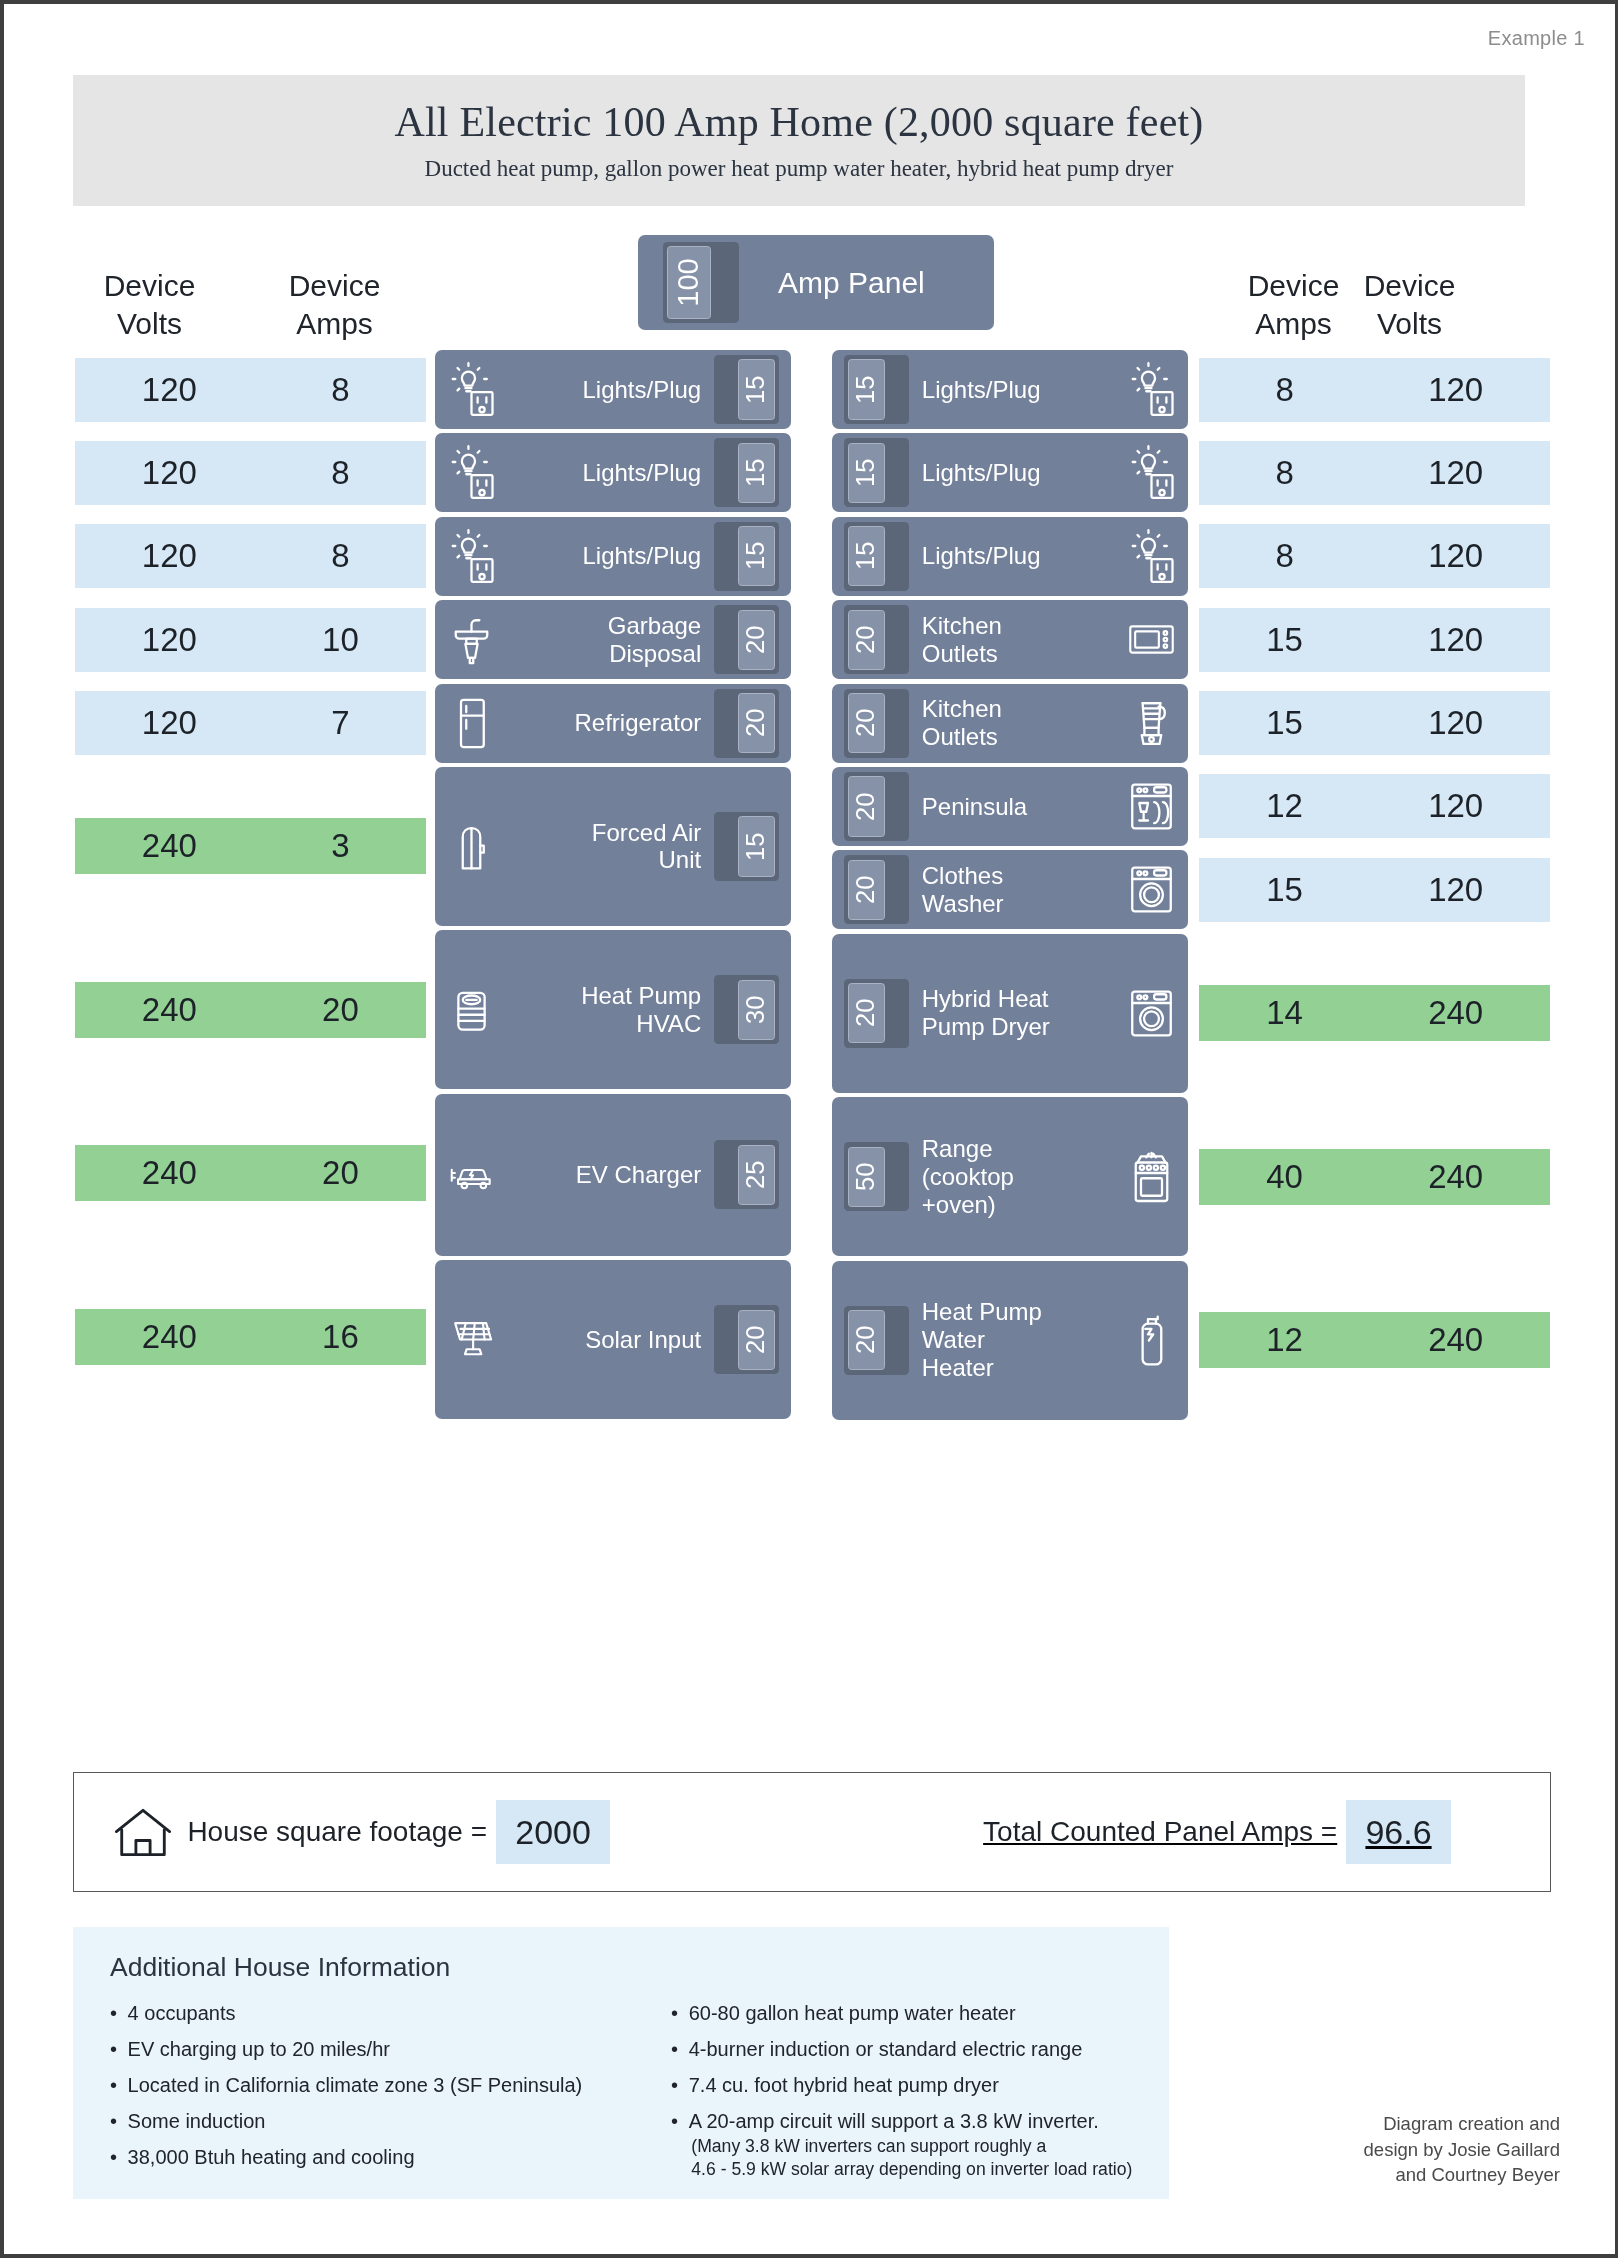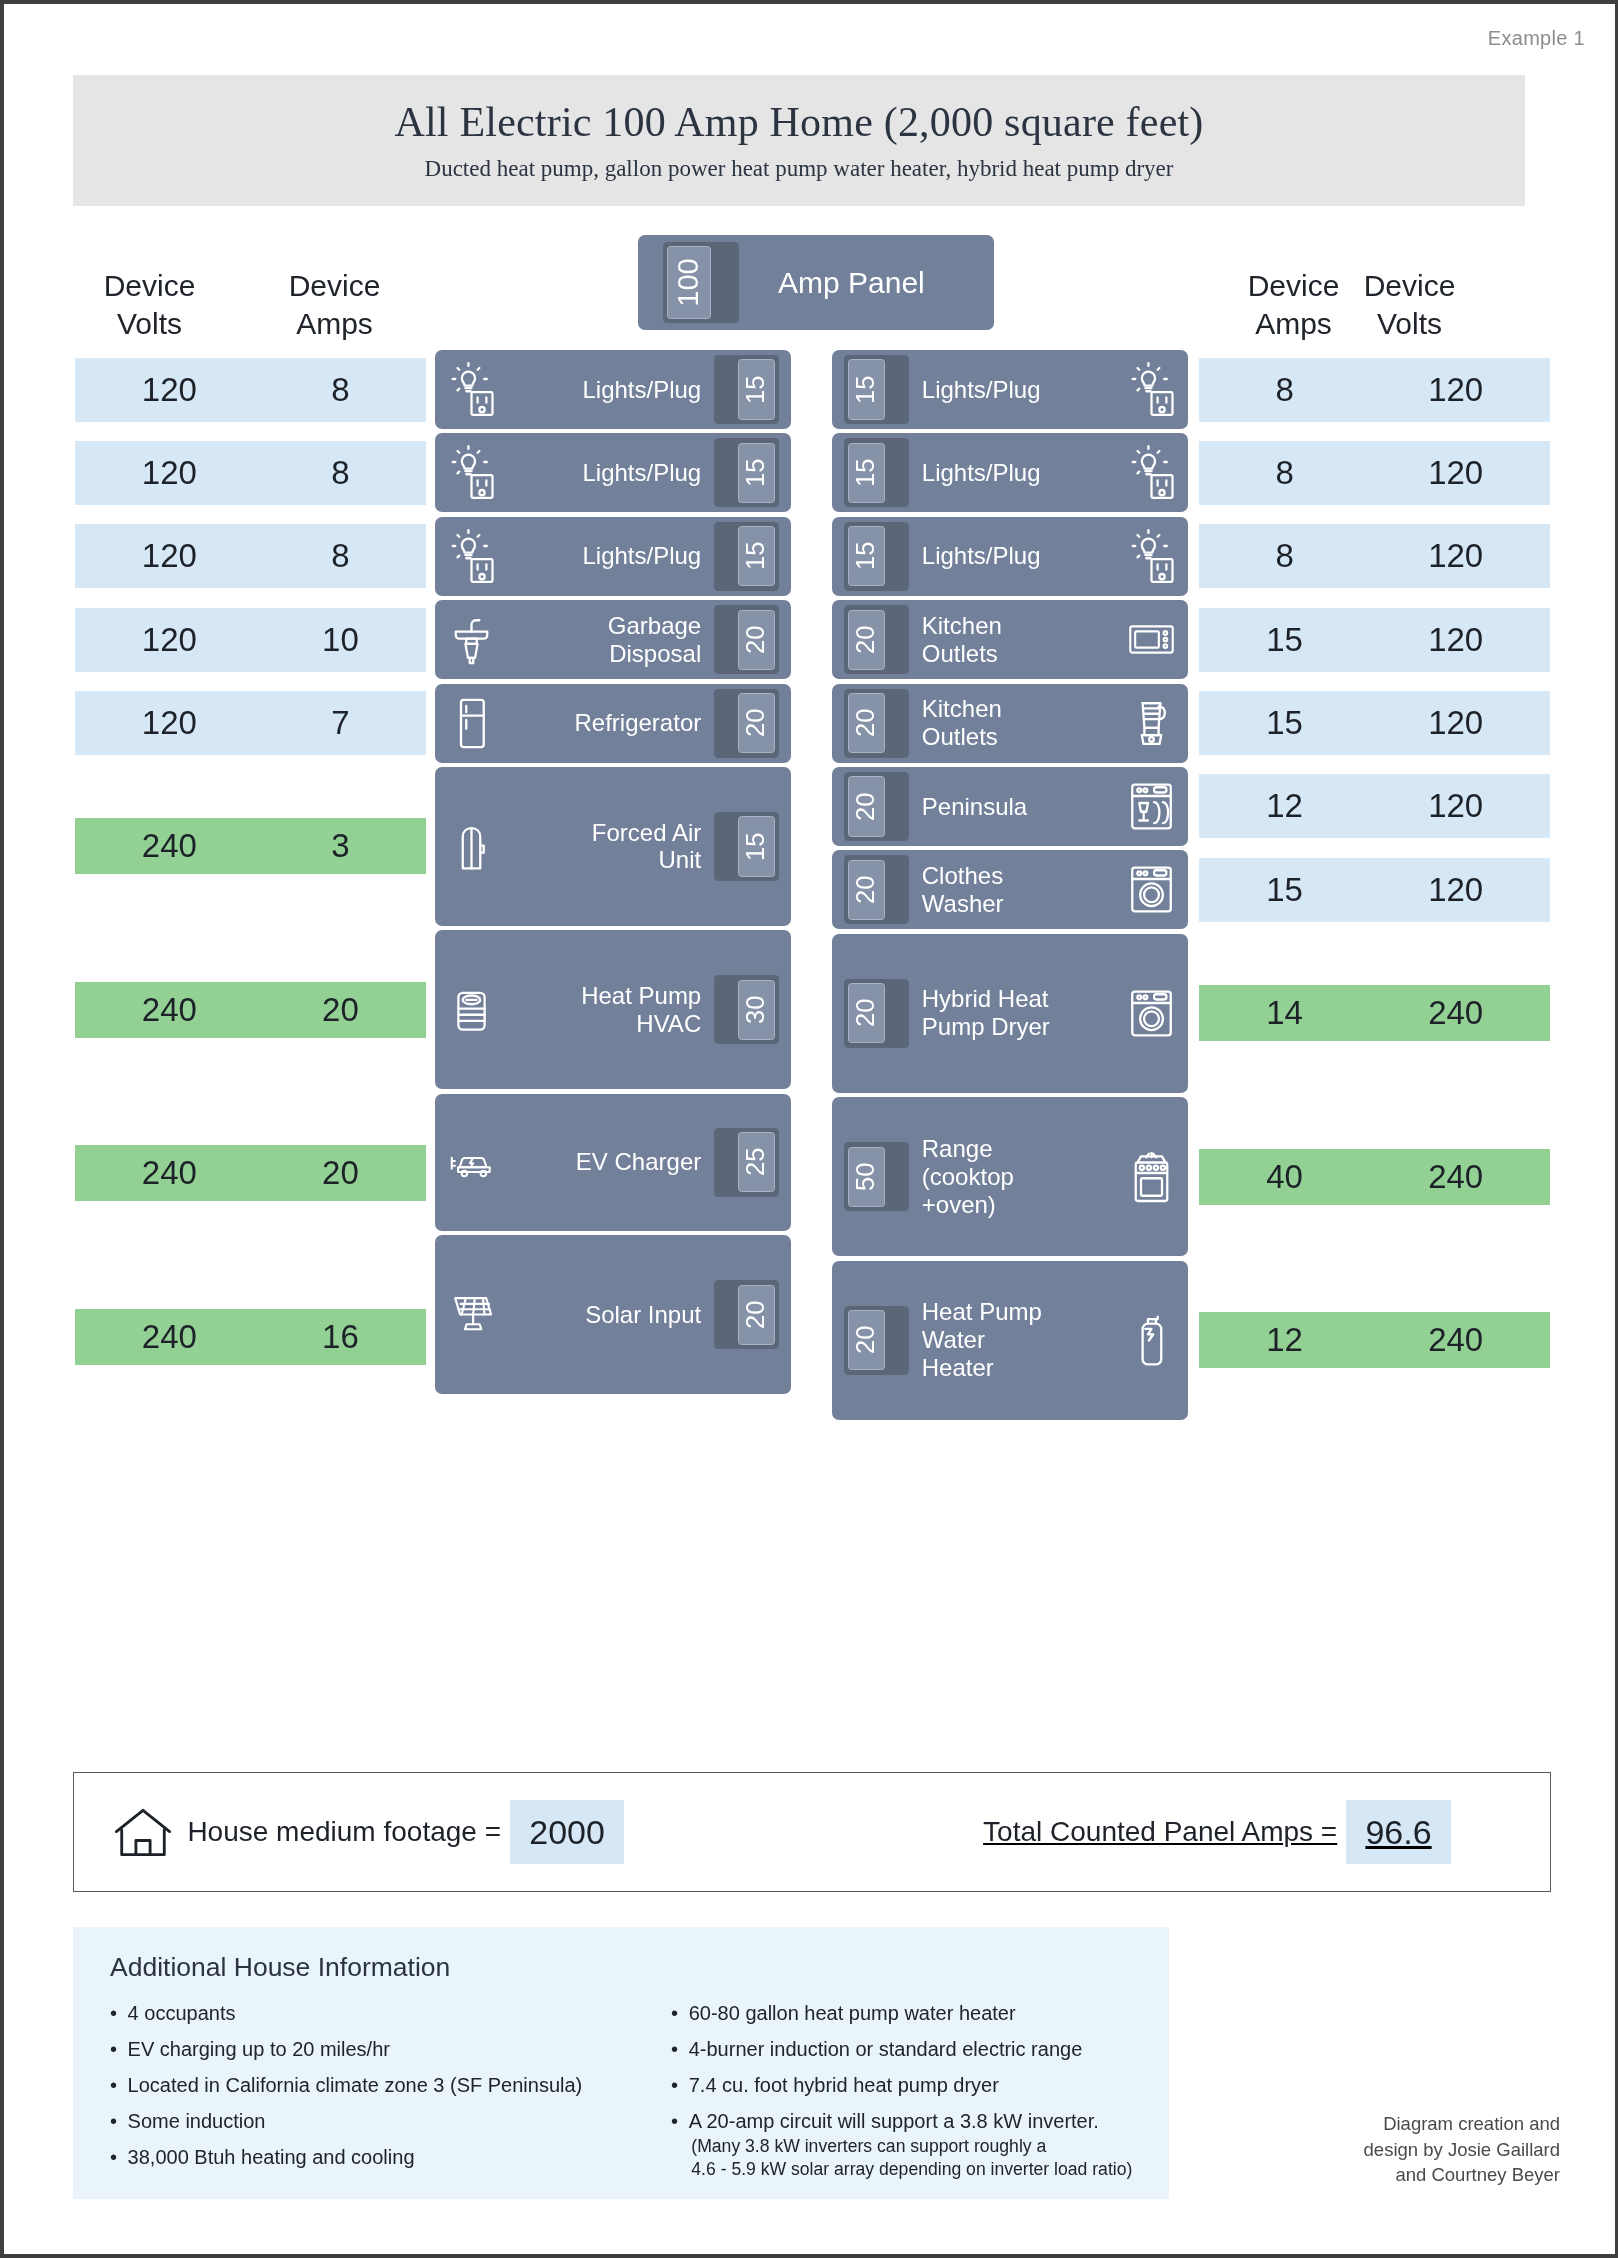--- a/index.html
+++ b/index.html
@@ -375,21 +375,21 @@
       <path d="M13 30h30M13 37h30M13 44h30"></path>
     </svg>
         </div>
         <div class="card-label">Heat Pump<br>HVAC</div>
         <div class="breaker tog-right">
           <div class="toggle">
             <span class="amp-num">30</span>
           </div>
         </div>
       </div>
-      <div class="card l" style="height: 137px;">
+      <div class="card l" style="height: 162px;">
         <div class="card-icon">
           <svg viewBox="0 0 62 44" fill="none" stroke="#ffffff" stroke-width="2.6" stroke-linejoin="round" stroke-linecap="round">
       <path d="M16 28h34l-3-9a4 4 0 0 0-3.8-2.7H22.8A4 4 0 0 0 19 19z"></path>
       <path d="M14 28h40v6H14z"></path>
       <circle cx="22" cy="36" r="3.5"></circle>
             <circle cx="46" cy="36" r="3.5"></circle>
       <path d="M10 20h-4M10 26h-4M6 16v14"></path>
       <path d="M32 18l-3 5h4l-3 5"></path>
     </svg>
         </div>
@@ -671,21 +671,21 @@
 
   <div id="summary">
     <div id="summary-left">
       <div id="house-icon">
         <svg viewBox="0 0 72 62" fill="none" stroke="#1d2229" stroke-width="3.2" stroke-linejoin="round" stroke-linecap="round">
           <path d="M6 30 L36 6 L66 30"></path>
           <path d="M12 28 L12 56 L60 56 L60 28"></path>
           <path d="M28 56 L28 40 L44 40 L44 56"></path>
         </svg>
       </div>
-      <span class="sum-label">House medium footage =</span>
+      <span class="sum-label">House square footage =</span>
       <span class="sum-box">2000</span>
     </div>
     <div id="summary-right">
       <span class="sum-label">Total Counted Panel Amps =</span>
       <span class="sum-box">96.6</span>
     </div>
   </div>
 
   <div id="addinfo">
     <div id="addinfo-title">Additional House Information</div>

